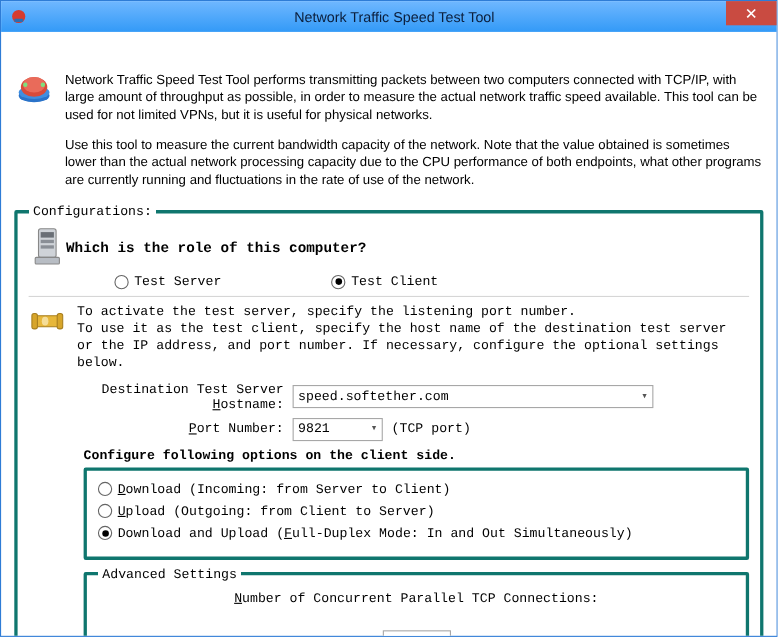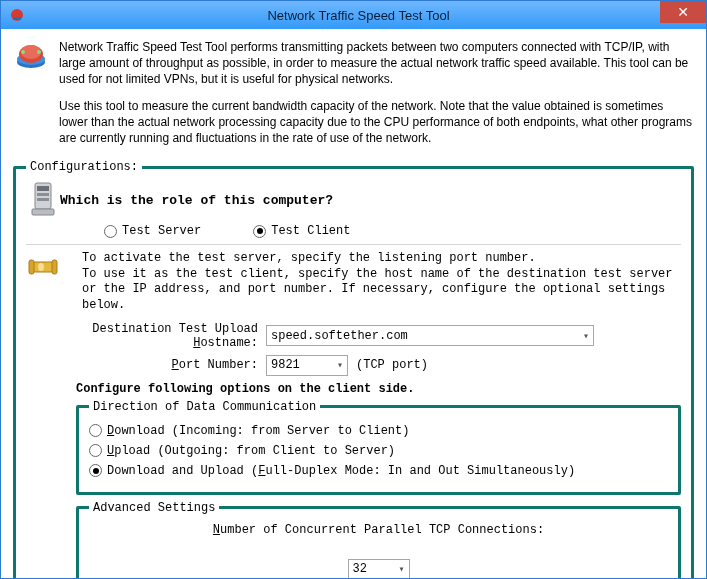--- a/index.html
+++ b/index.html
@@ -50,20 +50,21 @@
     color: #fff;
     display: flex; align-items: center; justify-content: center;
     font-size: 14px;
     cursor: pointer;
   }
   .body {
     flex: 1;
     padding: 10px 12px 8px 12px;
     color: #000;
     overflow: hidden;
+    margin-top: 25px;
   }
   .intro-row {
     display: flex;
     gap: 10px;
   }
   .app-icon {
     width: 36px; height: 36px;
     flex: 0 0 36px;
     display: flex; align-items: center; justify-content: center;
   }
@@ -78,21 +79,21 @@
   legend { padding: 0 4px; color: #000; }
   .role-row {
     display: flex;
     align-items: center;
     padding: 2px 0 6px 0;
   }
   .role-icon { width: 34px; height: 40px; flex:0 0 34px; display:flex;align-items:center;justify-content:center; }
   .role-question { font-weight: 700; font-size: 13px; }
   .role-radios {
     display: flex;
-    gap: 52px;
+    gap: 100px;
     margin-left: 78px;
     margin-top: -2px;
     margin-bottom: 6px;
   }
   .radio, .check {
     display: flex;
     align-items: center;
     gap: 5px;
     cursor: pointer;
   }
@@ -101,21 +102,21 @@
     border: 1px solid #666;
     background: #fff;
     display:inline-flex;align-items:center;justify-content:center;
     flex: 0 0 13px;
   }
   .radio-dot { border-radius: 50%; }
   .radio-dot.checked::after {
     content:""; width:6px;height:6px;border-radius:50%;background:#000;
   }
   .hr { border-top:1px solid #d6d6d6; margin: 4px 0 6px 0; }
-  .instruct-row { display:flex; gap:22px; align-items:flex-start; margin-bottom:8px;}
+  .instruct-row { display:flex; gap:10px; align-items:flex-start; margin-bottom:8px;}
   .instruct-icon { width:34px;height:34px;flex:0 0 34px; display:flex;align-items:center;justify-content:center;}
   .instruct-text p { margin:0; line-height:1.3; }
   .form-row {
     display:flex; align-items:center; gap:8px; margin:5px 0;
   }
   .form-row .lbl { text-align:right; }
   .combo, .txt {
     border:1px solid #a7a7a7;
     background:#fff;
     height:21px;
@@ -221,21 +222,21 @@
           </svg>
         </div>
         <div class="instruct-text">
           <p>To activate the test server, specify the listening port number.</p>
           <p>To use it as the test client, specify the host name of the destination test server or the IP address, and port number. If necessary, configure the optional settings below.</p>
         </div>
       </div>
 
       <div class="form-row">
         <div class="lbl" style="width:232px;">
-          <span>Destination Test Upload </span><u class="ac">H</u><span>ostname:</span>
+          <span>Destination Test Server </span><u class="ac">H</u><span>ostname:</span>
         </div>
         <div class="combo" style="width:328px;">
           <span>speed.softether.com</span>
           <span class="chev">▾</span>
         </div>
       </div>
 
       <div class="form-row">
         <div class="lbl" style="width:232px;">
           <u class="ac">P</u><span>ort Number:</span>
@@ -243,21 +244,20 @@
         <div class="combo" style="width:82px;">
           <span>9821</span>
           <span class="chev">▾</span>
         </div>
         <span>(TCP port)</span>
       </div>
 
       <div class="subhead">Configure following options on the client side.</div>
 
       <fieldset class="inner">
-        <legend>Direction of Data Communication</legend>
         <div class="dir-opts">
           <label class="radio">
             <span class="radio-dot"></span>
             <span><u class="ac">D</u><span>ownload (Incoming: from Server to Client)</span></span>
           </label>
           <label class="radio">
             <span class="radio-dot"></span>
             <span><u class="ac">U</u><span>pload (Outgoing: from Client to Server)</span></span>
           </label>
           <label class="radio">

